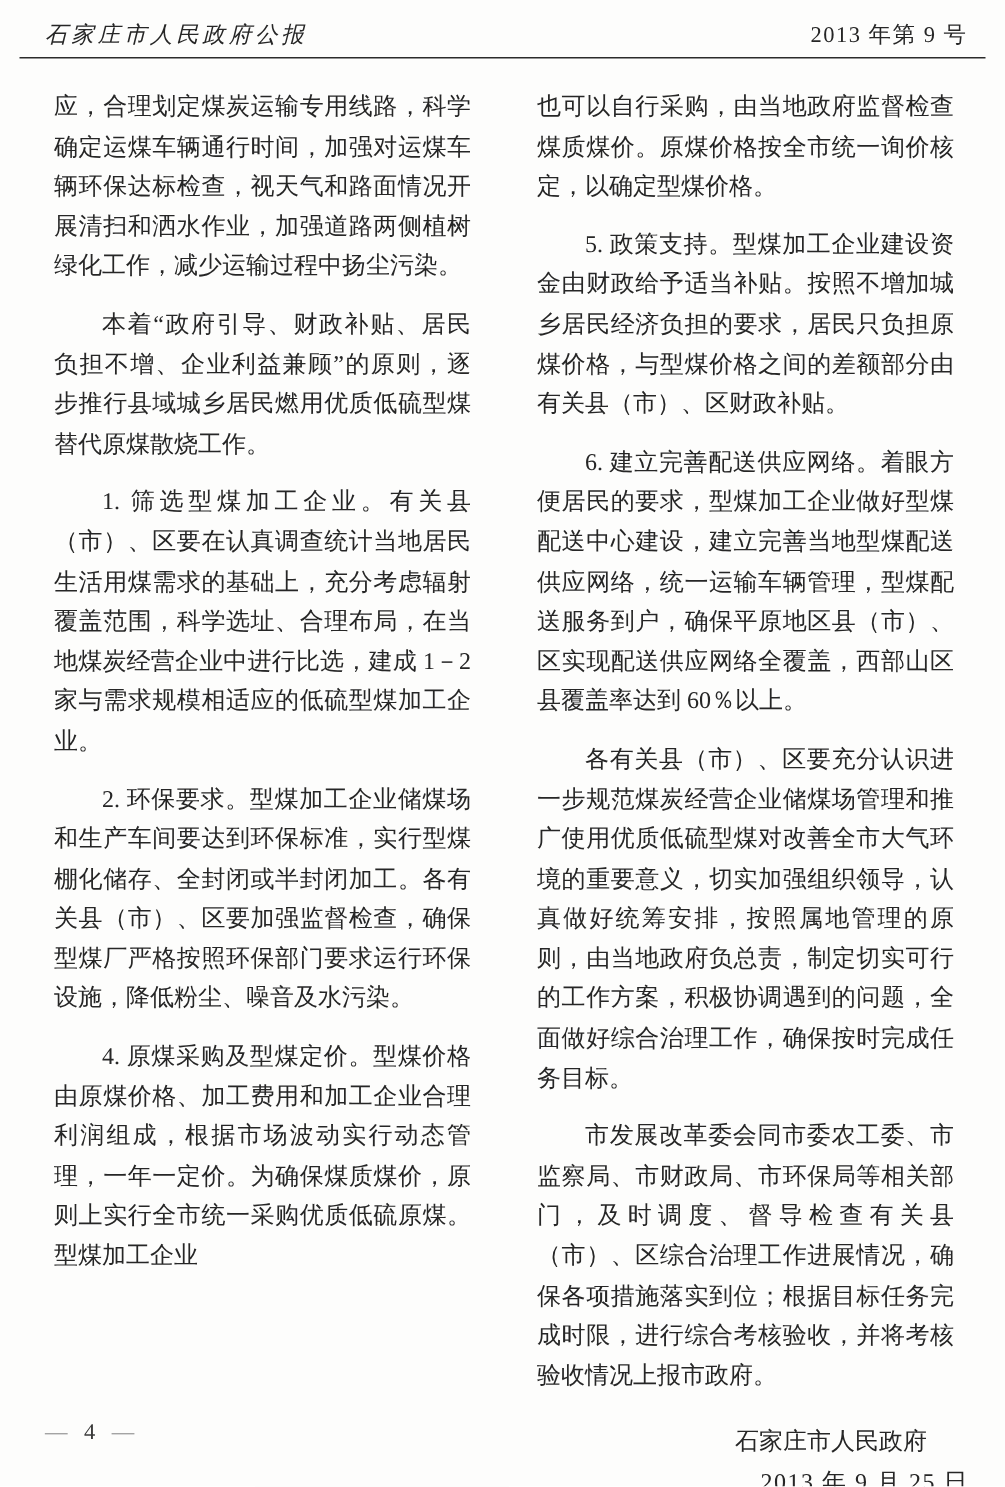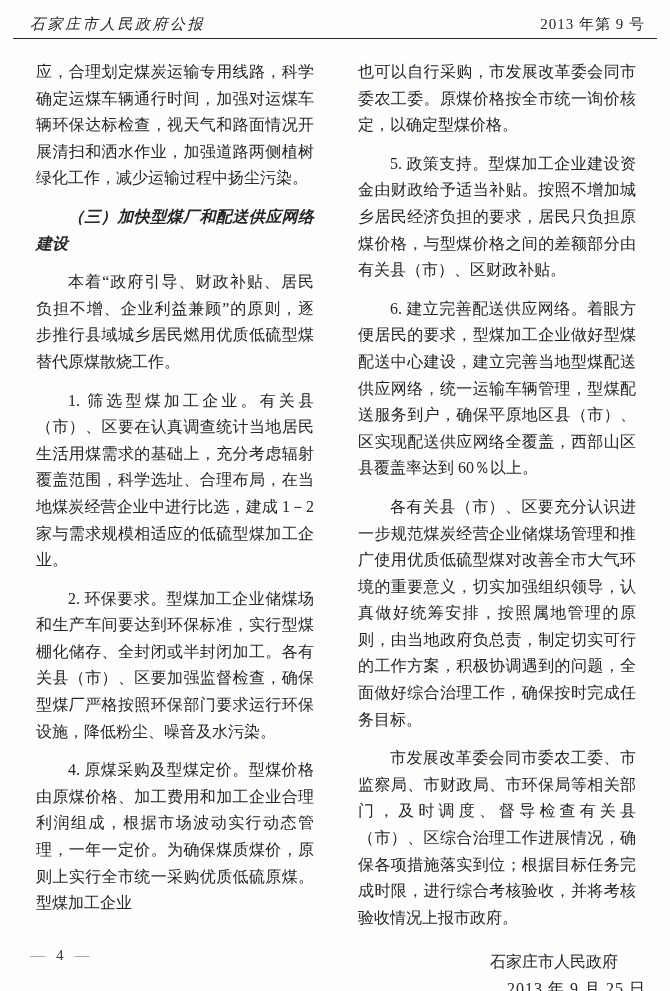--- a/index.html
+++ b/index.html
@@ -106,29 +106,28 @@
   <div class="header">
     <span class="pub-title">石家庄市人民政府公报</span>
     <span class="issue-no">2013 年第 9 号</span>
   </div>
   <div class="header-rule"></div>
 
   <div class="columns">
 
     <div class="col col-left">
       <p class="para flush">应，合理划定煤炭运输专用线路，科学确定运煤车辆通行时间，加强对运煤车辆环保达标检查，视天气和路面情况开展清扫和洒水作业，加强道路两侧植树绿化工作，减少运输过程中扬尘污染。</p>
-      <p class="para heading">（三）加快型煤厂和配送供应网络建设</p>
       <p class="para">本着“政府引导、财政补贴、居民负担不增、企业利益兼顾”的原则，逐步推行县域城乡居民燃用优质低硫型煤替代原煤散烧工作。</p>
       <p class="para">1. 筛选型煤加工企业。有关县（市）、区要在认真调查统计当地居民生活用煤需求的基础上，充分考虑辐射覆盖范围，科学选址、合理布局，在当地煤炭经营企业中进行比选，建成 1－2 家与需求规模相适应的低硫型煤加工企业。</p>
       <p class="para">2. 环保要求。型煤加工企业储煤场和生产车间要达到环保标准，实行型煤棚化储存、全封闭或半封闭加工。各有关县（市）、区要加强监督检查，确保型煤厂严格按照环保部门要求运行环保设施，降低粉尘、噪音及水污染。</p>
       <p class="para">4. 原煤采购及型煤定价。型煤价格由原煤价格、加工费用和加工企业合理利润组成，根据市场波动实行动态管理，一年一定价。为确保煤质煤价，原则上实行全市统一采购优质低硫原煤。型煤加工企业</p>
     </div>
 
     <div class="col col-right">
-      <p class="para flush">也可以自行采购，市发展改革委会同市委农工委。原煤价格按全市统一询价核定，以确定型煤价格。</p>
+      <p class="para flush">也可以自行采购，由当地政府监督检查煤质煤价。原煤价格按全市统一询价核定，以确定型煤价格。</p>
       <p class="para">5. 政策支持。型煤加工企业建设资金由财政给予适当补贴。按照不增加城乡居民经济负担的要求，居民只负担原煤价格，与型煤价格之间的差额部分由有关县（市）、区财政补贴。</p>
       <p class="para">6. 建立完善配送供应网络。着眼方便居民的要求，型煤加工企业做好型煤配送中心建设，建立完善当地型煤配送供应网络，统一运输车辆管理，型煤配送服务到户，确保平原地区县（市）、区实现配送供应网络全覆盖，西部山区县覆盖率达到 60％以上。</p>
       <p class="para">各有关县（市）、区要充分认识进一步规范煤炭经营企业储煤场管理和推广使用优质低硫型煤对改善全市大气环境的重要意义，切实加强组织领导，认真做好统筹安排，按照属地管理的原则，由当地政府负总责，制定切实可行的工作方案，积极协调遇到的问题，全面做好综合治理工作，确保按时完成任务目标。</p>
       <p class="para">市发展改革委会同市委农工委、市监察局、市财政局、市环保局等相关部门，及时调度、督导检查有关县（市）、区综合治理工作进展情况，确保各项措施落实到位；根据目标任务完成时限，进行综合考核验收，并将考核验收情况上报市政府。</p>
 
       <div class="signature">
         <div class="sig-name">石家庄市人民政府</div>
         <div class="sig-date">2013 年 9 月 25 日</div>
       </div>
     </div>

